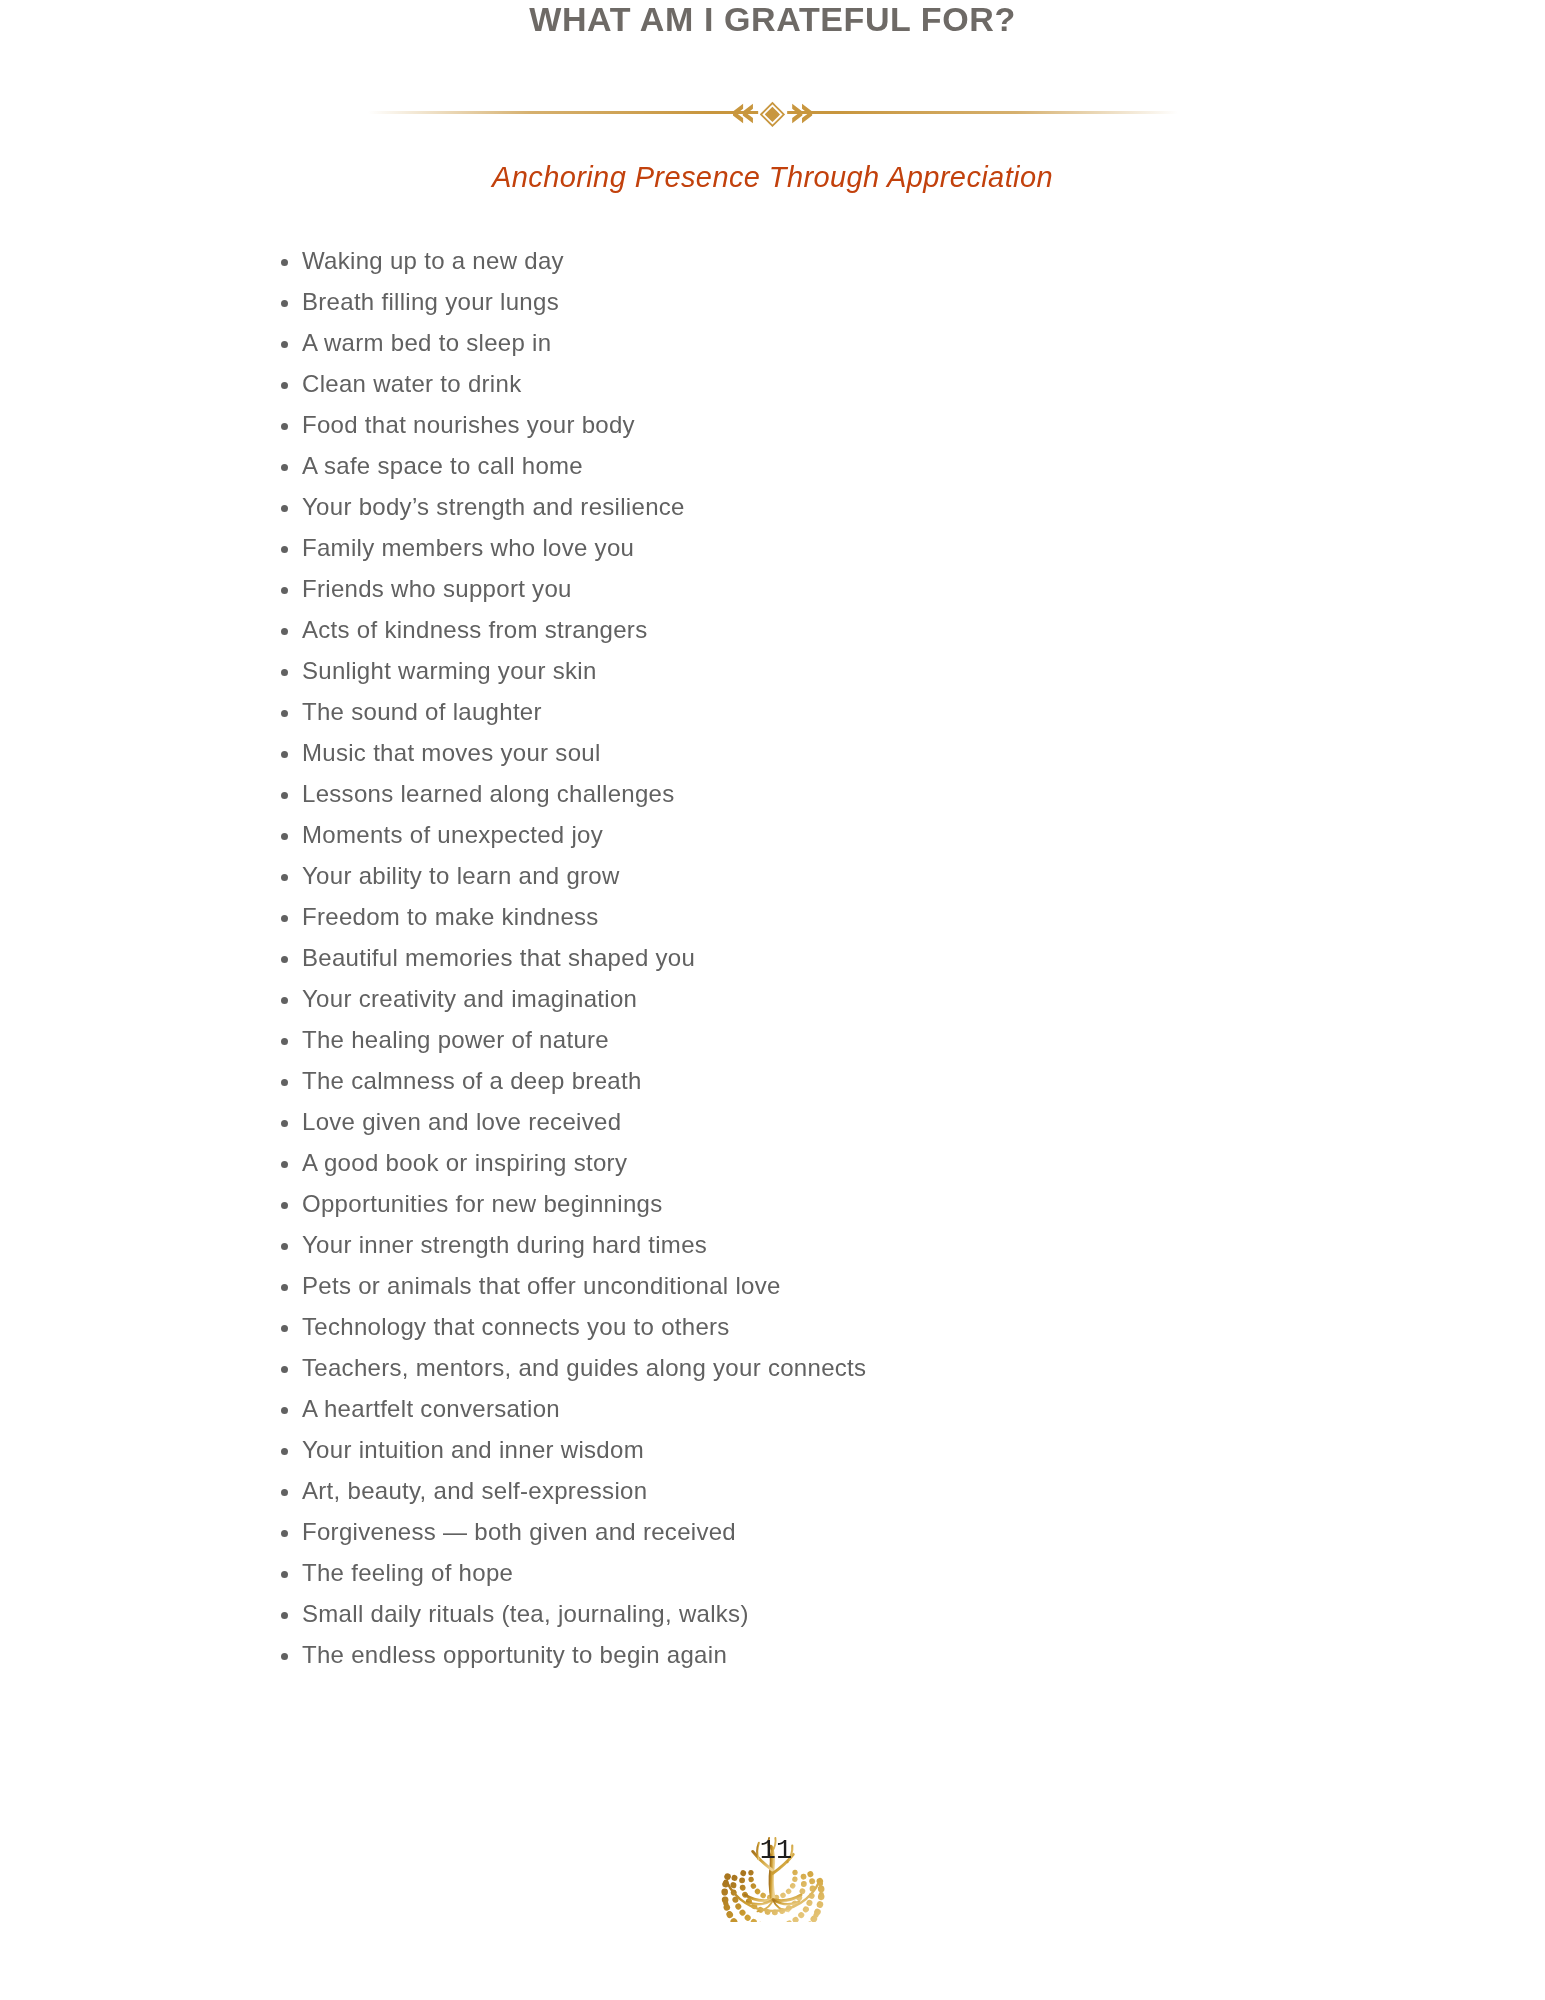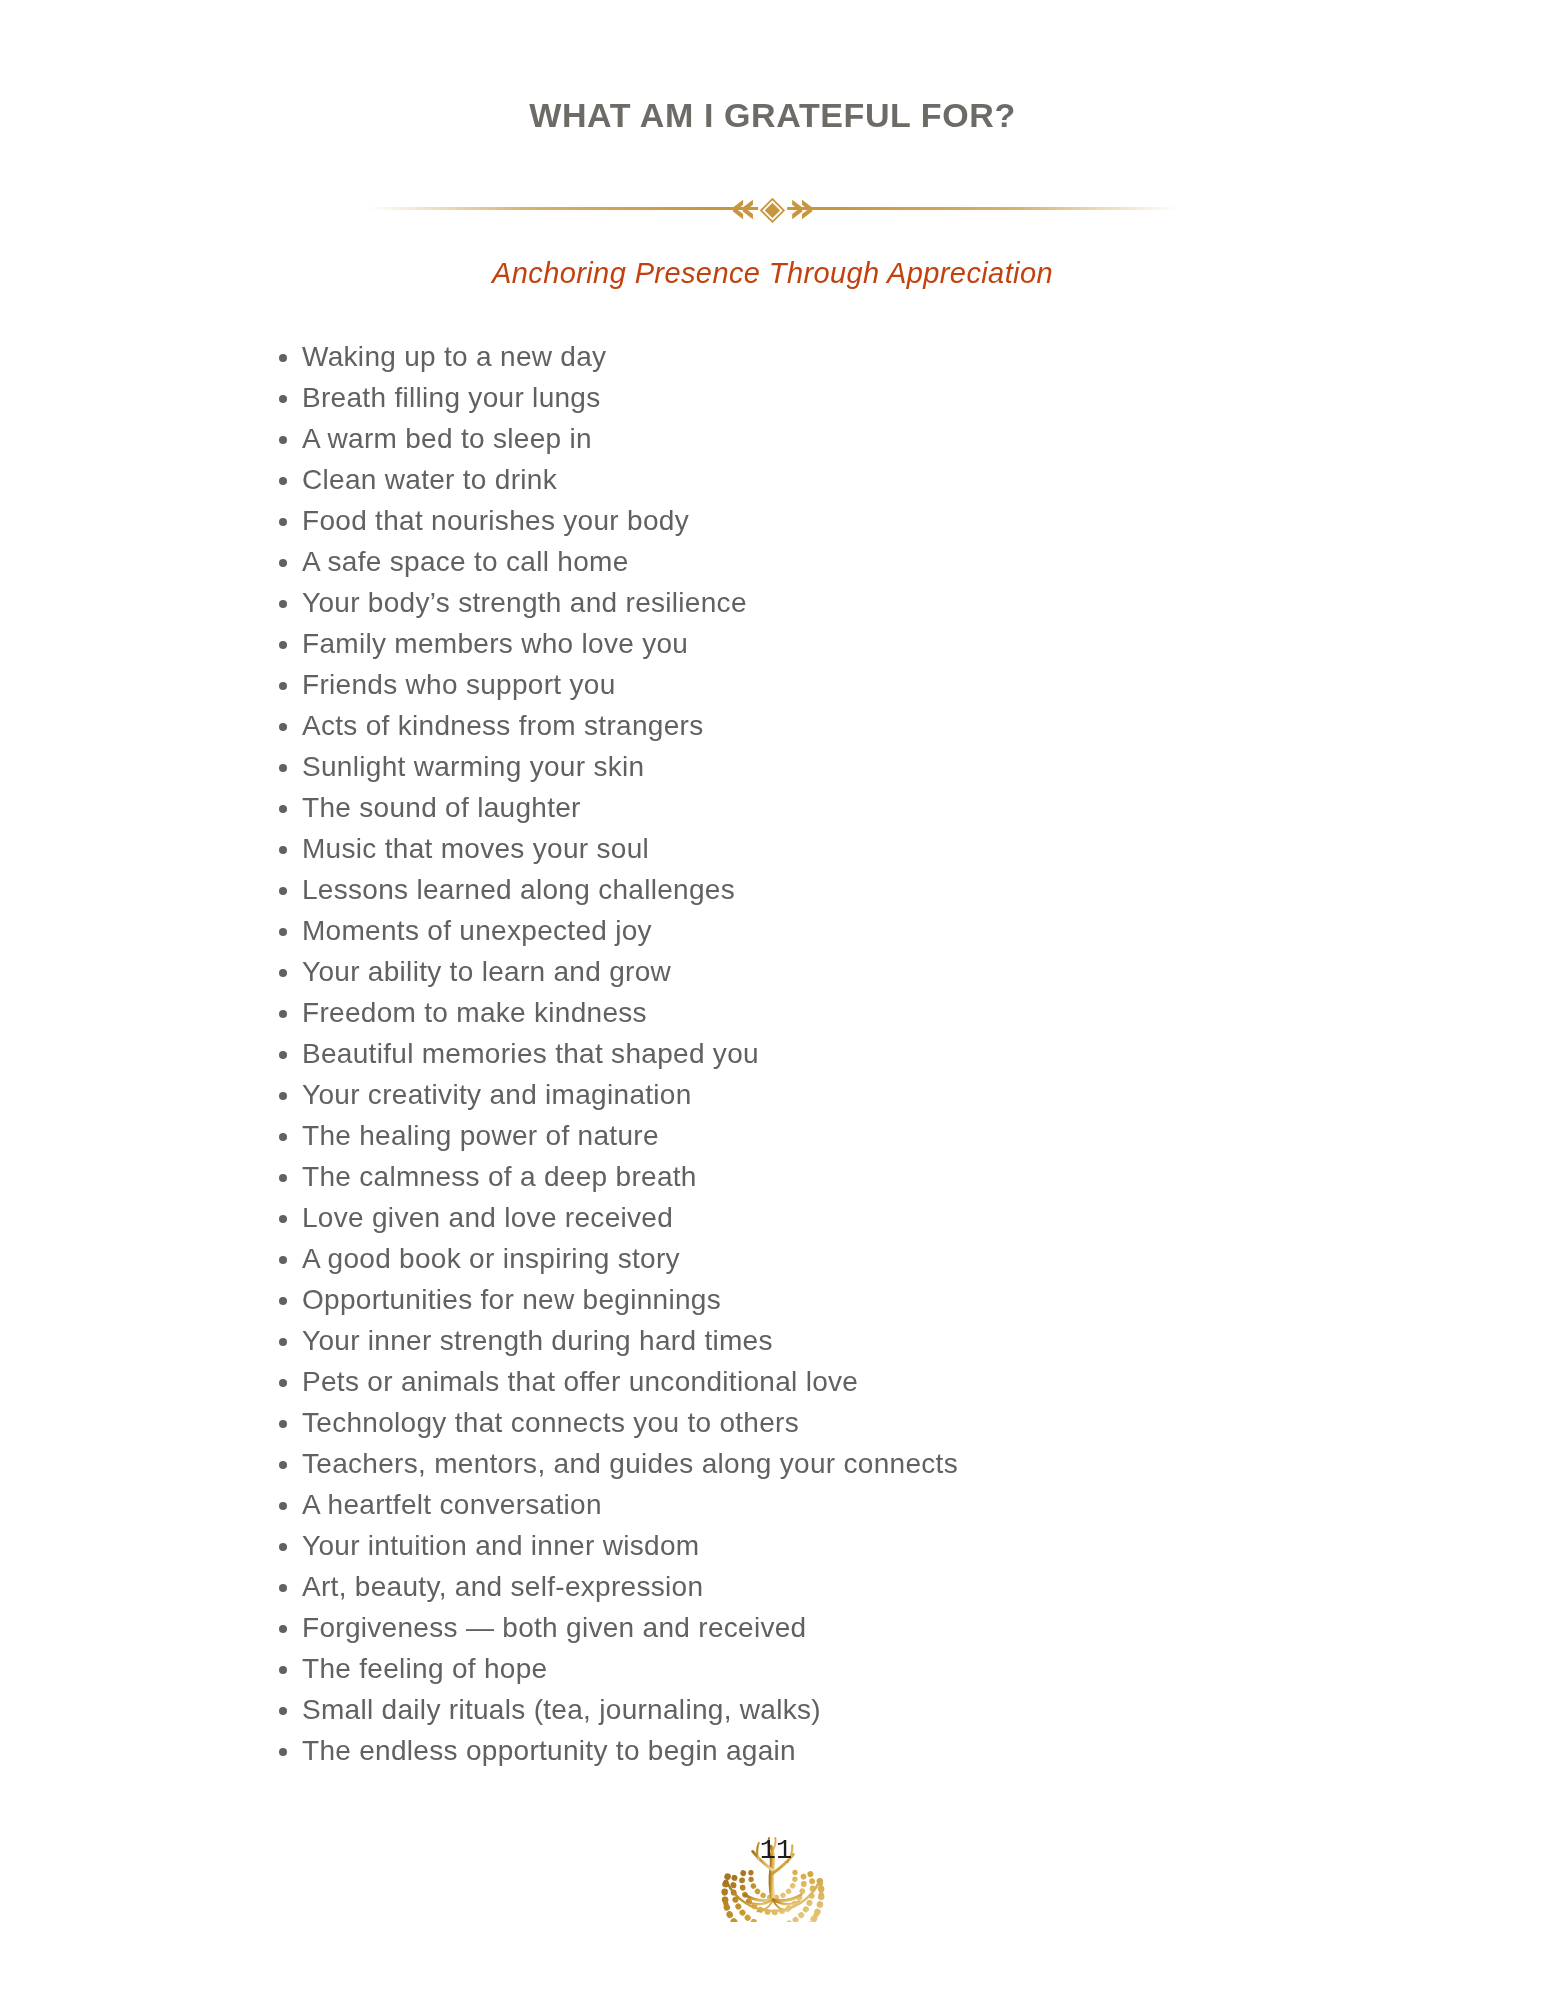--- a/index.html
+++ b/index.html
@@ -6,21 +6,20 @@
   .page {
     position: relative;
     width: 1545px;
     height: 2000px;
     background: #ffffff;
     overflow: hidden;
     font-family: "Liberation Sans", sans-serif;
   }
   .title {
     margin: 0;
-    padding-top: 96px;
     text-align: center;
     font-size: 34px;
     font-weight: bold;
     letter-spacing: 0.6px;
     color: #6e6a66;
   }
   .divider {
     position: relative;
     width: 810px;
     height: 46px;
@@ -63,21 +62,21 @@
     letter-spacing: 0.4px;
     color: #c2410c;
     font-weight: normal;
   }
   ul.gratitude {
     margin: 46px 0 0 268px;
     padding: 0 0 0 34px;
     list-style: disc outside;
   }
   ul.gratitude li {
-    font-size: 28px;
+    font-size: 24px;
     line-height: 41px;
     letter-spacing: 0.3px;
     color: #616161;
   }
   .logo {
     position: absolute;
     left: 50%;
     top: 1806px;
     transform: translateX(-50%);
     width: 116px;

